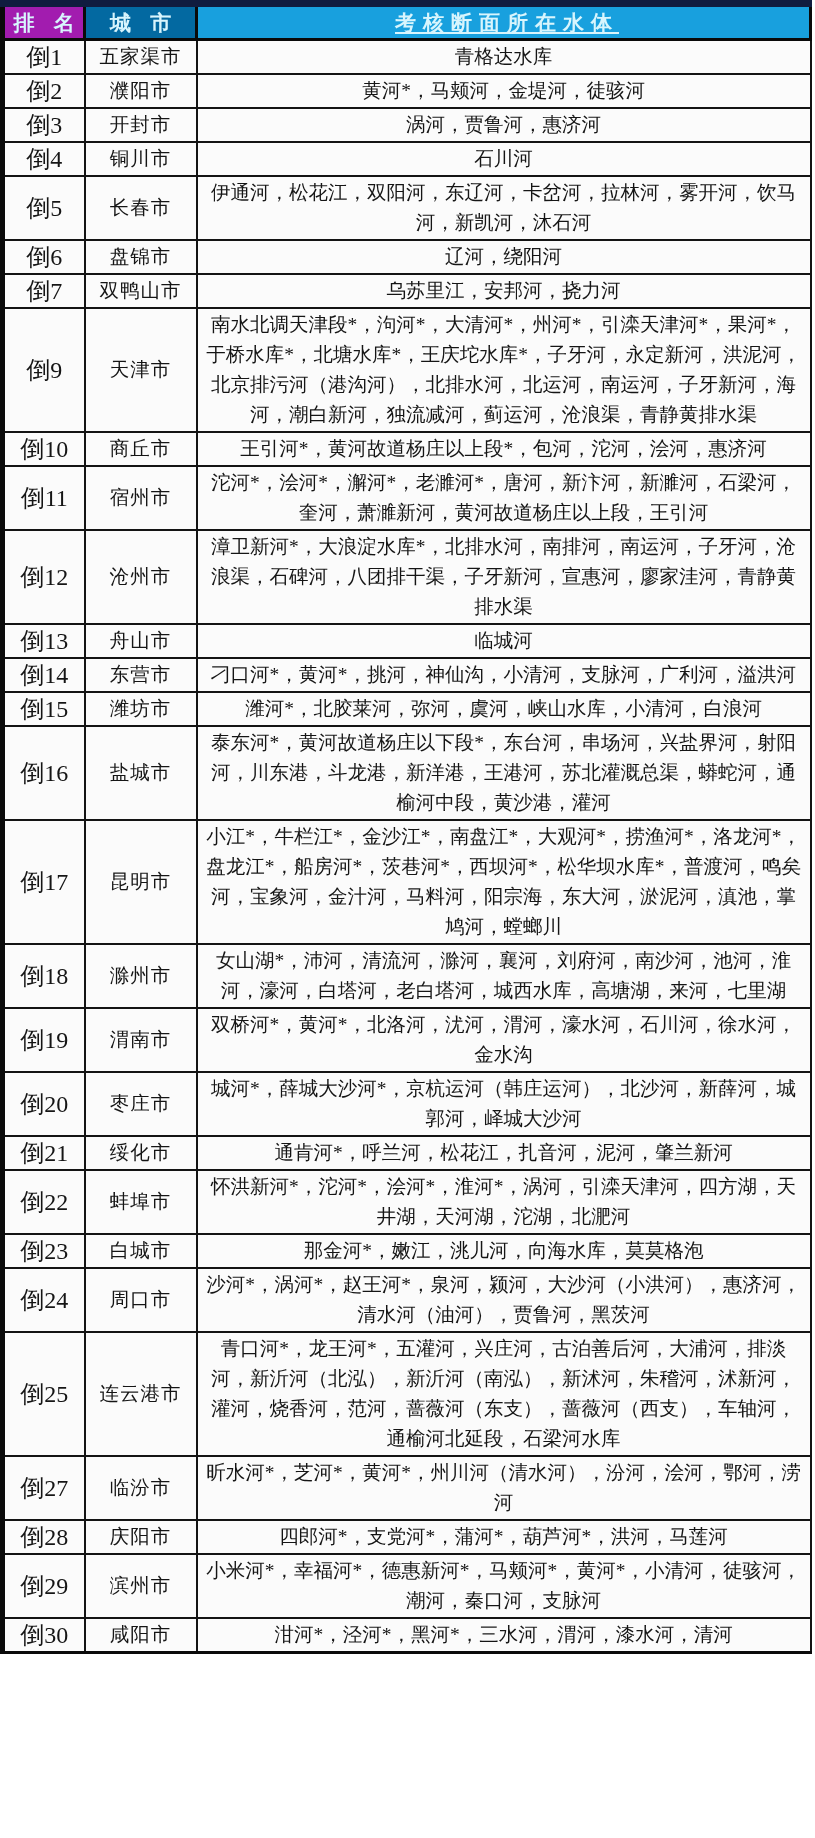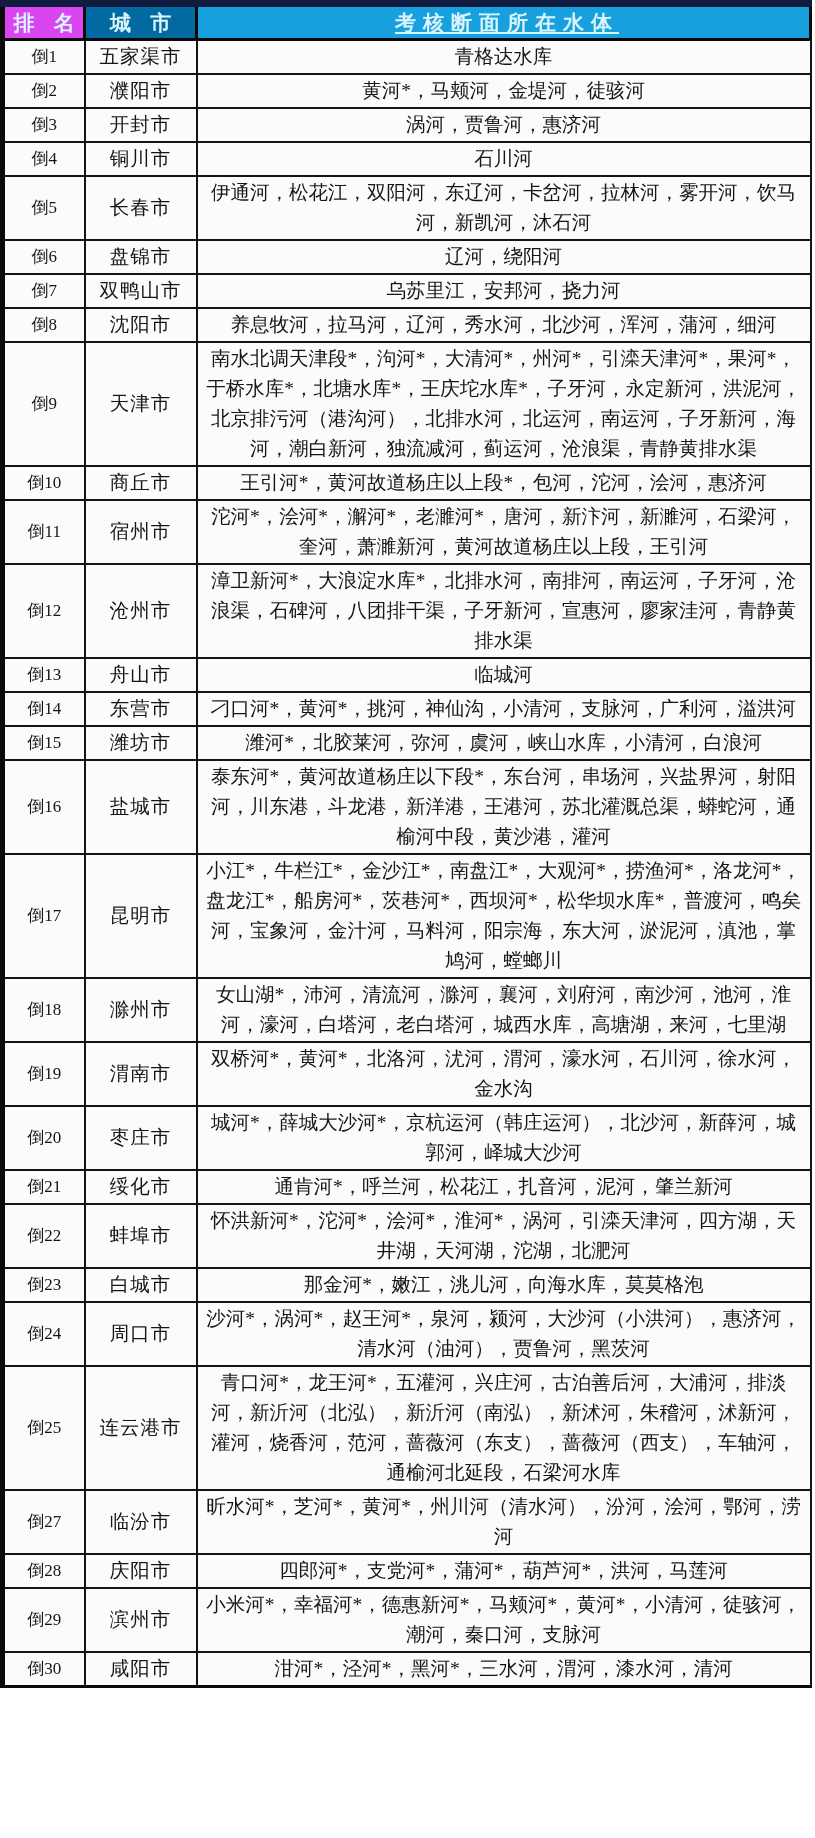--- a/index.html
+++ b/index.html
@@ -40,37 +40,37 @@
     border: 2px solid #141414;
     text-align: center;
     vertical-align: middle;
     font-size: 19.5px;
     line-height: 30px;
     color: #151515;
     padding: 1px 4px;
     background: #fbfbfb;
     font-weight: 500;
   }
-  table.ranking td.rank-cell { font-size: 17px; }
+  table.ranking td.rank-cell { font-size: 24px; }
   table.ranking td.city-cell { letter-spacing: 1px; }
   table.ranking td.water-cell { }
 </style>
 </head>
 <body>
 
 <div class="page">
   <table class="ranking">
     <colgroup>
       <col class="c-rank">
       <col class="c-city">
       <col class="c-water">
     </colgroup>
     <thead>
       <tr>
-        <th style="background: #d946ef; color: rgb(216, 245, 253);">排 名</th>
+        <th style="background: #a21caf; color: rgb(216, 245, 253);">排 名</th>
         <th style="background: #0369a1; color: rgb(216, 245, 253);">城 市</th>
         <th style="background: rgb(24, 160, 222); color: rgb(216, 245, 253); text-decoration: underline;">考核断面所在水体</th>
       </tr>
     </thead>
     <tbody>
         <tr>
           <td class="rank-cell">倒1</td>
           <td class="city-cell">五家渠市</td>
           <td class="water-cell">青格达水库</td>
         </tr>
@@ -98,25 +98,20 @@
           <td class="rank-cell">倒6</td>
           <td class="city-cell">盘锦市</td>
           <td class="water-cell">辽河，绕阳河</td>
         </tr>
         <tr>
           <td class="rank-cell">倒7</td>
           <td class="city-cell">双鸭山市</td>
           <td class="water-cell">乌苏里江，安邦河，挠力河</td>
         </tr>
         <tr>
-          <td class="rank-cell">倒8</td>
-          <td class="city-cell">沈阳市</td>
-          <td class="water-cell">养息牧河，拉马河，辽河，秀水河，北沙河，浑河，蒲河，细河</td>
-        </tr>
-        <tr>
           <td class="rank-cell">倒9</td>
           <td class="city-cell">天津市</td>
           <td class="water-cell">南水北调天津段*，泃河*，大清河*，州河*，引滦天津河*，果河*，于桥水库*，北塘水库*，王庆坨水库*，子牙河，永定新河，洪泥河，北京排污河（港沟河），北排水河，北运河，南运河，子牙新河，海河，潮白新河，独流减河，蓟运河，沧浪渠，青静黄排水渠</td>
         </tr>
         <tr>
           <td class="rank-cell">倒10</td>
           <td class="city-cell">商丘市</td>
           <td class="water-cell">王引河*，黄河故道杨庄以上段*，包河，沱河，浍河，惠济河</td>
         </tr>
         <tr>

